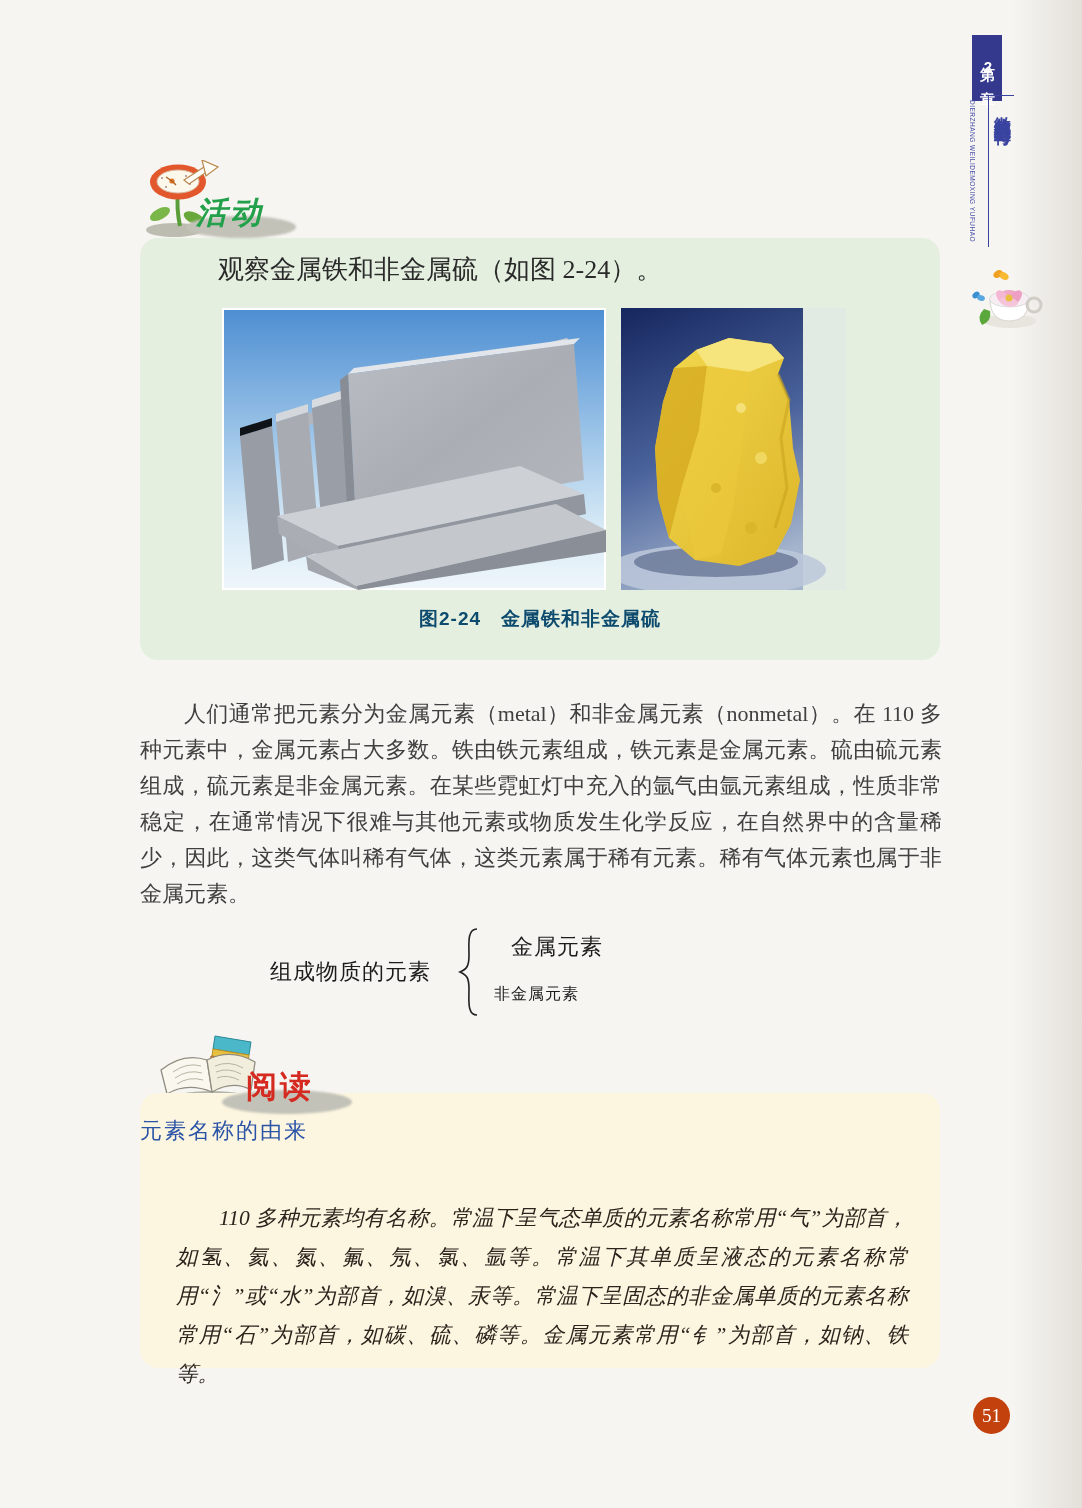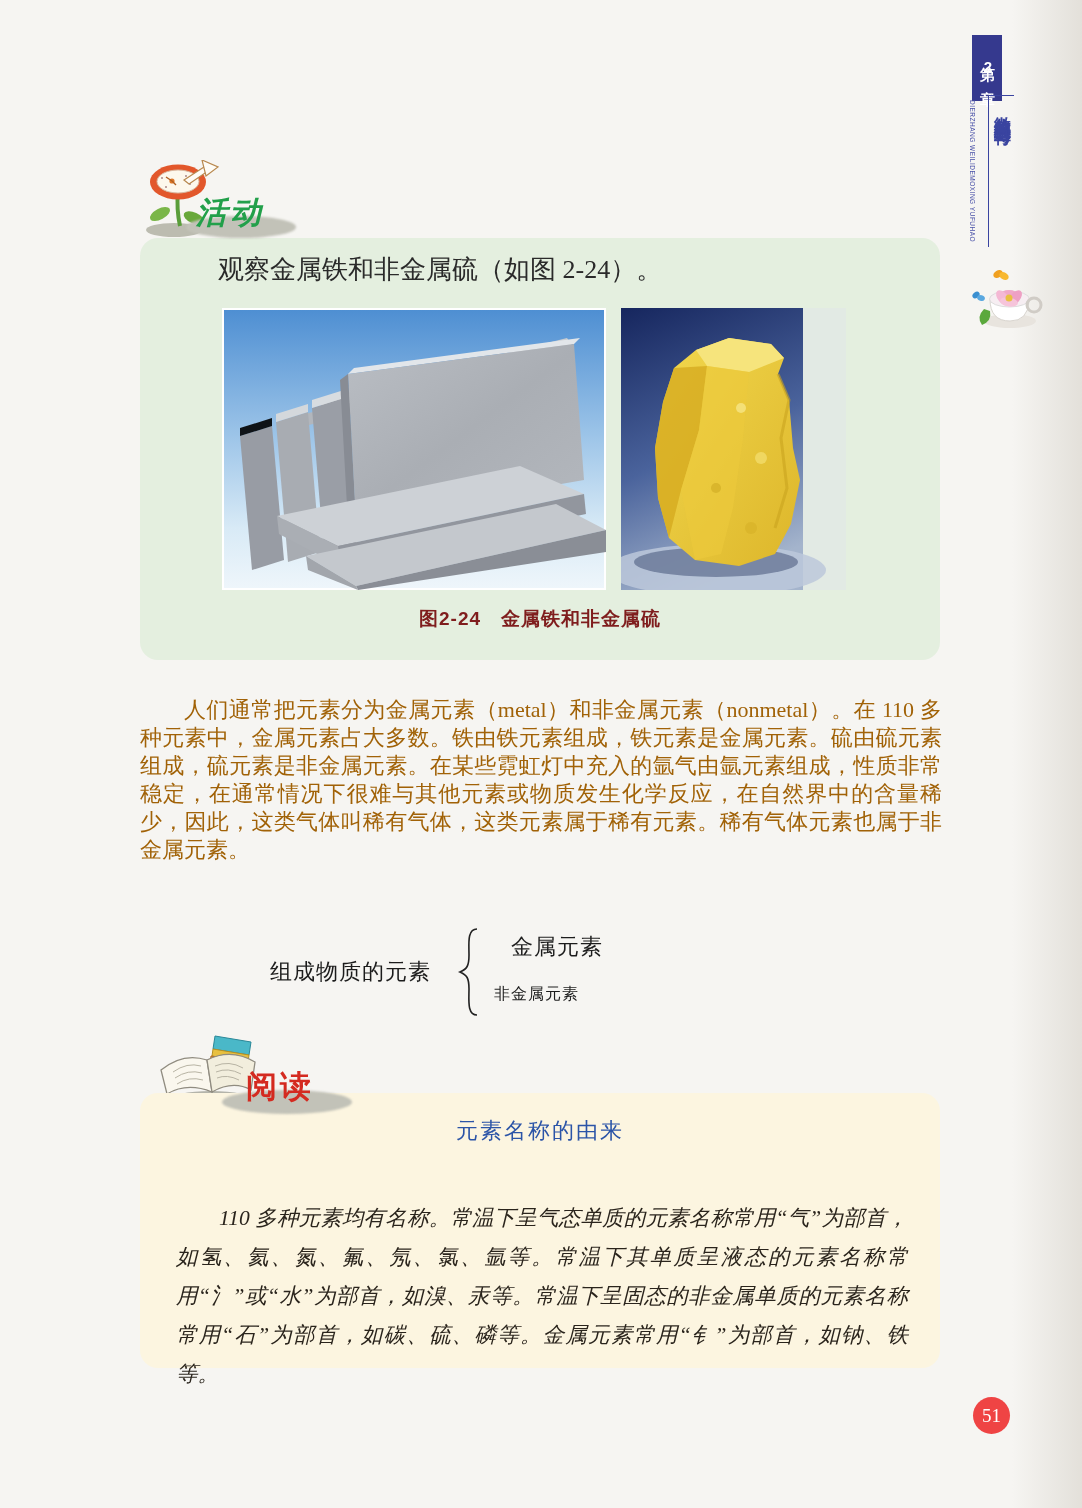--- a/index.html
+++ b/index.html
@@ -63,56 +63,56 @@
   }
   .activity-instruction {
     position:absolute; left:218px; top:252px; width:700px;
     font-size:26px; color:#2a2a2a;
   }
   .iron-photo { position:absolute; left:222px; top:308px; width:384px; height:282px; }
   .sulfur-photo { position:absolute; left:621px; top:308px; width:225px; height:282px; }
   .figure-caption {
     position:absolute; left:140px; top:606px; width:800px; text-align:center;
     font-family:"Liberation Sans","DejaVu Sans",sans-serif;
-    font-size:19px; font-weight:bold; color:#7f1d1d; letter-spacing:1px;
+    font-size:19px; font-weight:bold; color:#0c4a6e; letter-spacing:1px;
   }
   
   .body-paragraph {
     position:absolute; left:140px; top:696px; width:802px;
-    font-size:22px; line-height:28px; text-align:justify;
-    text-indent:2em; color:#a16207;
+    font-size:22px; line-height:36px; text-align:justify;
+    text-indent:2em; color:#404040;
   }
   
   .diagram { position:absolute; left:270px; top:926px; width:420px; height:92px; }
   .diagram-root {
     position:absolute; left:0; top:0; height:92px; line-height:92px;
     font-size:22px; letter-spacing:1px;
   }
   .diagram-brace { position:absolute; left:186px; top:0; }
   .diagram-branch1 { position:absolute; left:220px; top:6px; font-size:22px; letter-spacing:1px;margin-left:21px; }
   .diagram-branch2 { position:absolute; left:224px; top:58px; font-size:16px; letter-spacing:1px; }
   
   .reading-panel {
     position:absolute; left:140px; top:1093px; width:800px; height:275px;
     background:#fcf5e0; border-radius:18px;
   }
   .reading-title {
-    position:absolute; left:140px; top:1116px; width:800px; text-align:center;
+    position:absolute; left:140px; top:1116px; width:800px; text-align:left;
     font-family:"Liberation Sans","DejaVu Sans",sans-serif;
     font-size:22px; color:#2b54a7; letter-spacing:2px;
   }
   .reading-text {
     position:absolute; left:176px; top:1158px; width:732px;
     font-size:21.5px; line-height:39px; text-align:justify; text-indent:2em;
     color:#2a241c; font-style:italic;margin-top:41px;
   }
   
   .page-badge {
     position:absolute; left:973px; top:1397px; width:37px; height:37px;
-    background:#ef4444; border-radius:50%;
+    background:#c2410c; border-radius:50%;
     color:#fff; font-size:19px;
     display:flex; align-items:center; justify-content:center;
   }
 </style>
 </head>
 <body>
 
 <div class="right-shade"></div>
 
 <div class="chapter-box">第2章</div>

